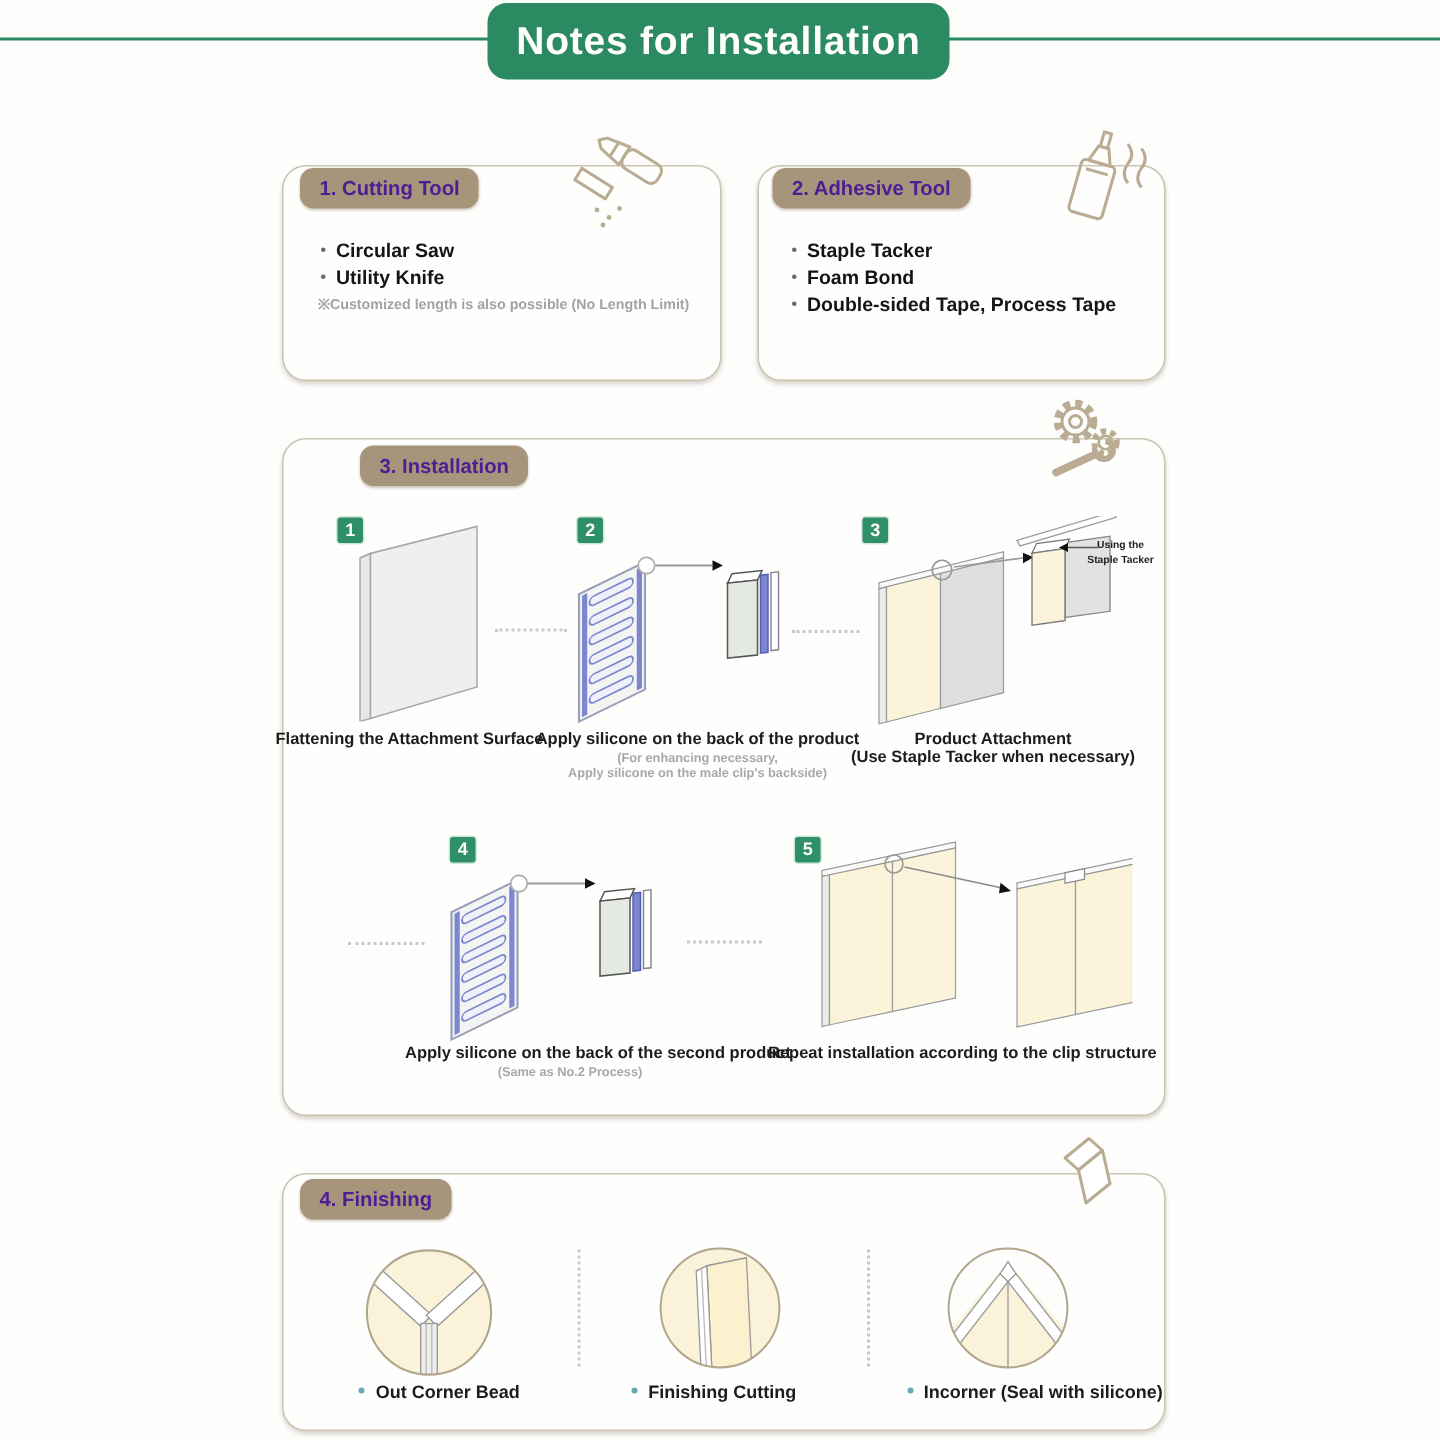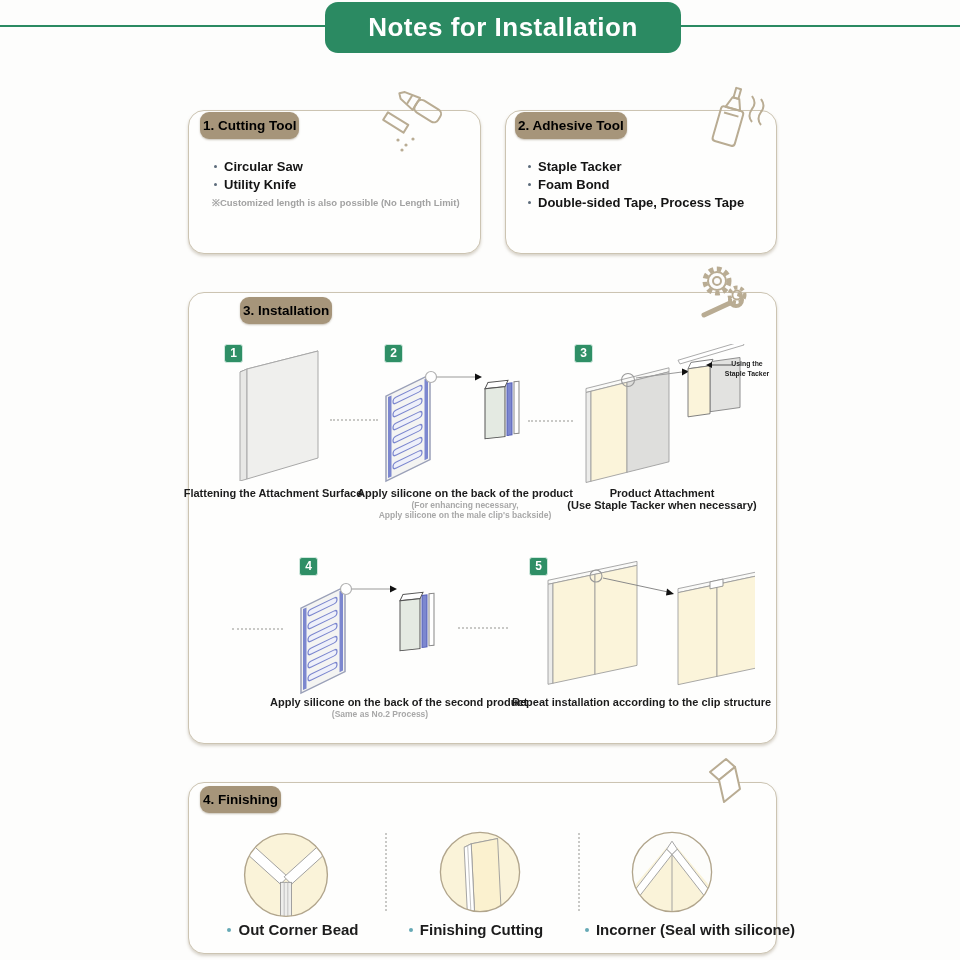--- a/index.html
+++ b/index.html
@@ -1,34 +1,34 @@
 <!DOCTYPE html>
 <html><head>
 <meta charset="utf-8">
 <style>
   html,body { margin:0; padding:0; background:#ffffff; }
   .page { position:relative; width:960px; height:960px; background:#fdfdfc;
           font-family:"Liberation Sans", sans-serif; overflow:hidden; }
 
   
   .title-line { position:absolute; top:25px; left:0; width:960px; height:2px; background:#2b8a62; }
-  .title-banner { position:absolute; left:325px; top:2px; width:356px; height:51px;
+  .title-banner { position:absolute; left:325px; top:2px; width:308px; height:51px;
     background:#2b8a62; border-radius:13px; display:flex; align-items:center; justify-content:center;
     color:#fff; font-size:26px; font-weight:bold; letter-spacing:.5px; z-index:2; }
 
   
   .sec-box { position:absolute; border:1px solid #ccc4b2; border-radius:16px; background:#fefefd;
              box-shadow:0 2px 3px rgba(170,160,140,.45); }
   #box-cutting  { left:188px; top:110px; width:291px; height:142px; }
   #box-adhesive { left:505px; top:110px; width:270px; height:142px; }
   #box-install  { left:188px; top:292px; width:587px; height:450px; }
   #box-finish   { left:188px; top:782px; width:587px; height:170px; }
 
-  .sec-label { position:absolute; height:27px; line-height:27px; padding:0 3px;
-    background:#a6957a; color:#000000; font-size:13.5px; font-weight:bold; border-radius:9px;
+  .sec-label { position:absolute; height:27px; line-height:27px; padding:0 13px;
+    background:#a6957a; color:#4c1d95; font-size:13.5px; font-weight:bold; border-radius:9px;
     box-shadow:0 1px 2px rgba(120,105,80,.4); z-index:3; }
   #label-cutting  { left:200px; top:112px; }
   #label-adhesive { left:515px; top:112px; }
   #label-install  { left:200px; top:297px;margin-left:40px; }
   #label-finish   { left:200px; top:786px; }
 
   
   .tool-list { position:absolute; list-style:none; margin:0; padding:0; z-index:3; }
   #list-cutting  { left:214px; top:158px; }
   #list-adhesive { left:528px; top:158px; }
@@ -86,21 +86,21 @@
   #doth-4 { left:458px; top:627px; width:50px; }
   .dot-v { position:absolute; border-left:2px dotted #c9c9c6; z-index:2; }
   #dotv-1 { left:385px; top:833px; height:78px; }
   #dotv-2 { left:578px; top:833px; height:78px; }
 
   
   .fin-svg { position:absolute; z-index:3; }
   #fin-1 { left:240px; top:829px; }
   #fin-2 { left:436px; top:828px; }
   #fin-3 { left:628px; top:828px; }
-  .fin-caption { position:absolute; font-size:15px; font-weight:bold; color:#1c1c1c;
+  .fin-caption { position:absolute; font-size:12px; font-weight:bold; color:#1c1c1c;
                  text-align:center; width:220px; z-index:4; white-space:nowrap; }
   #fincap-1 { left:183px; top:921px; }
   #fincap-2 { left:366px; top:921px; }
   #fincap-3 { left:580px; top:921px; }
   .fin-caption .bullet { background:#66a9b5; width:4px; height:4px; }
 </style>
 </head>
 <body>
 
 <div class="page">

